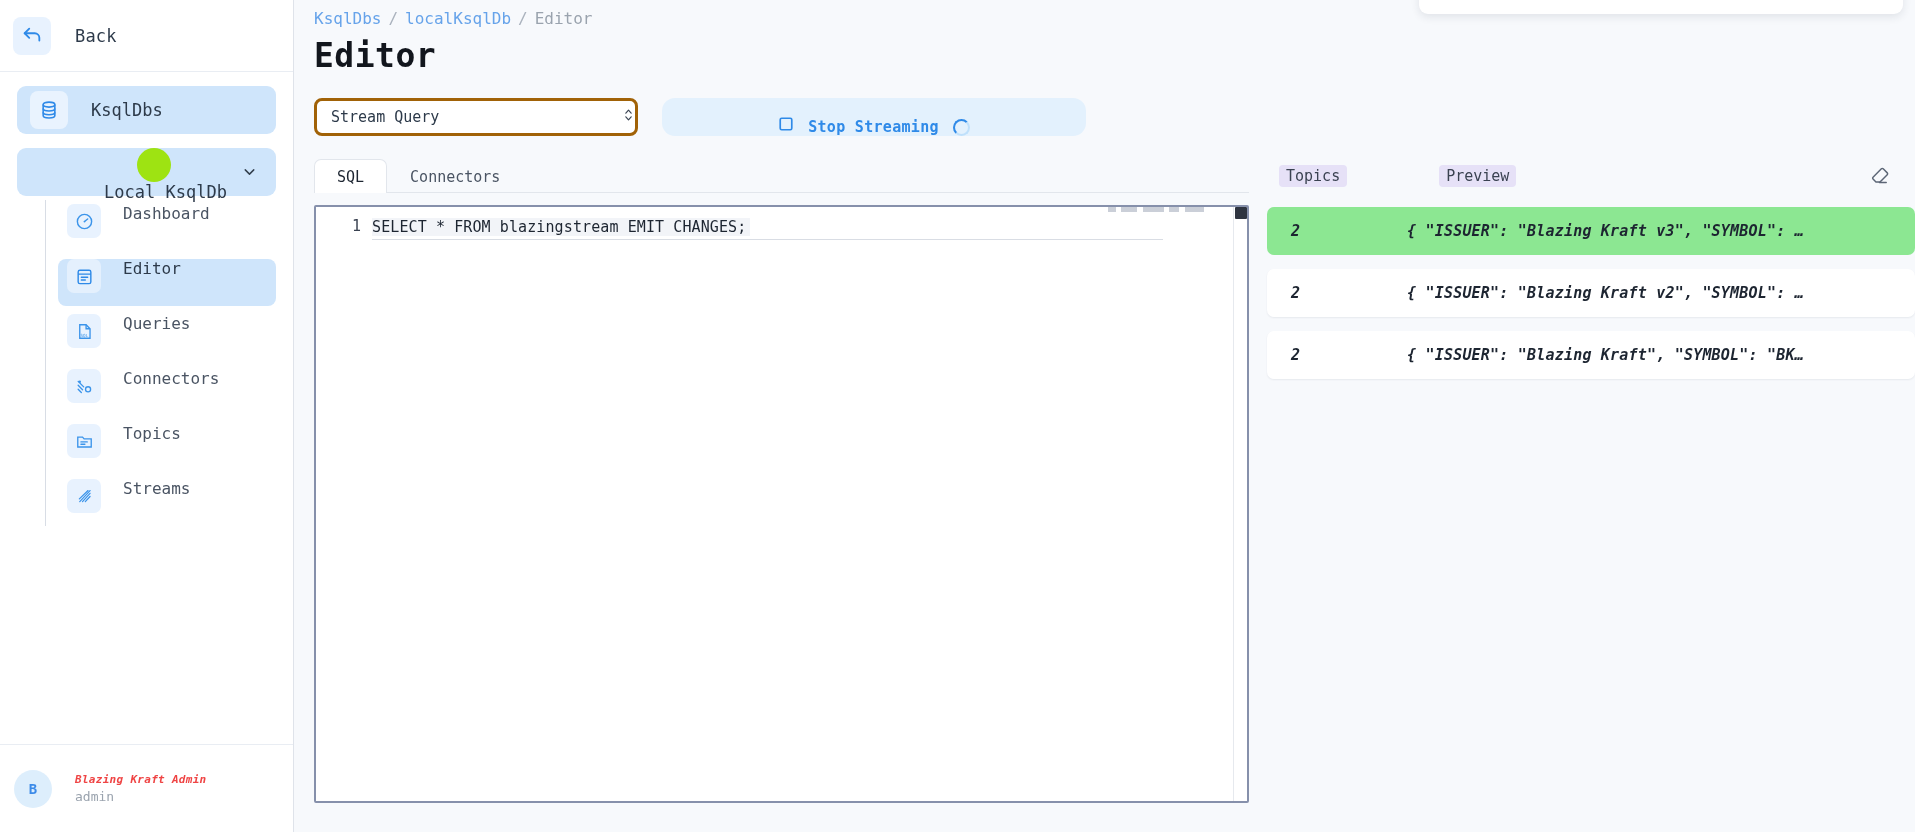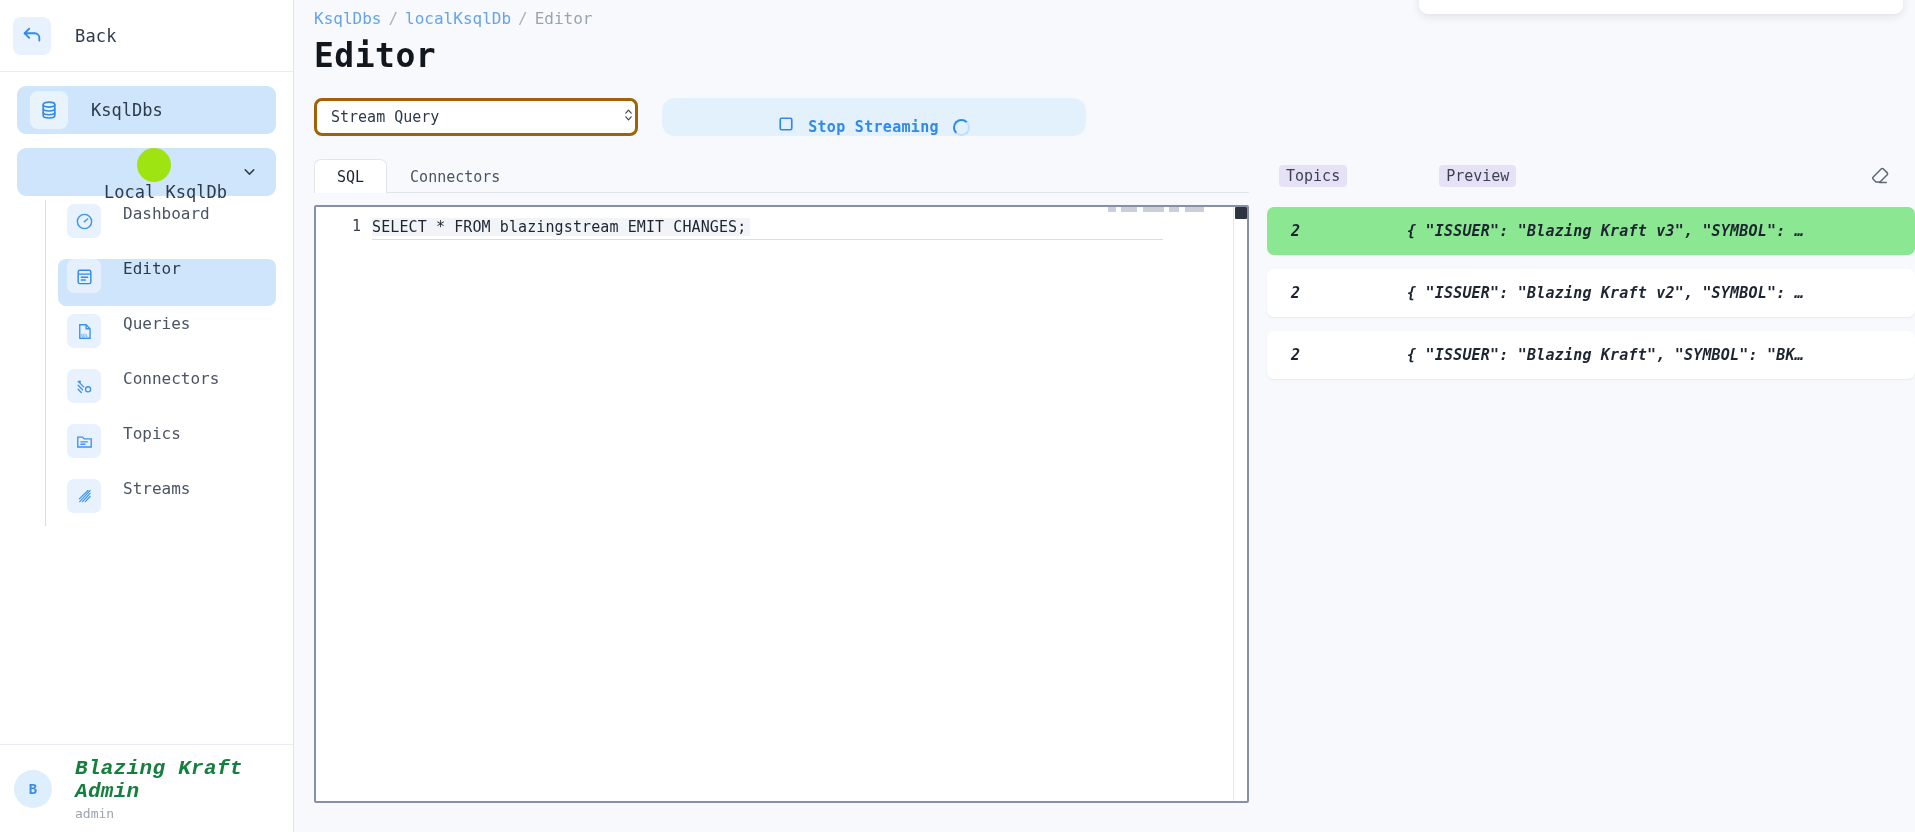--- a/index.html
+++ b/index.html
@@ -153,26 +153,25 @@
     color: #3b8ae8;
     font-size: 14px;
     font-weight: bold;
     display: flex;
     align-items: center;
     justify-content: center;
     flex: 0 0 38px;
   }
   .user-text { margin-left: 23px; }
   .user-name {
-    font-size: 21px;
+    font-size: 11px;
     font-style: italic;
     font-weight: bold;
-    color: #15803d;
+    color: #ef4444;
     letter-spacing: .3px;
-    font-family: Liberation Mono, monospace;
   }
   .user-role {
     font-size: 13px;
     color: #9aa3ae;
     margin-top: 3px;
   }
 
   
   .main {
     flex: 1 1 auto;

